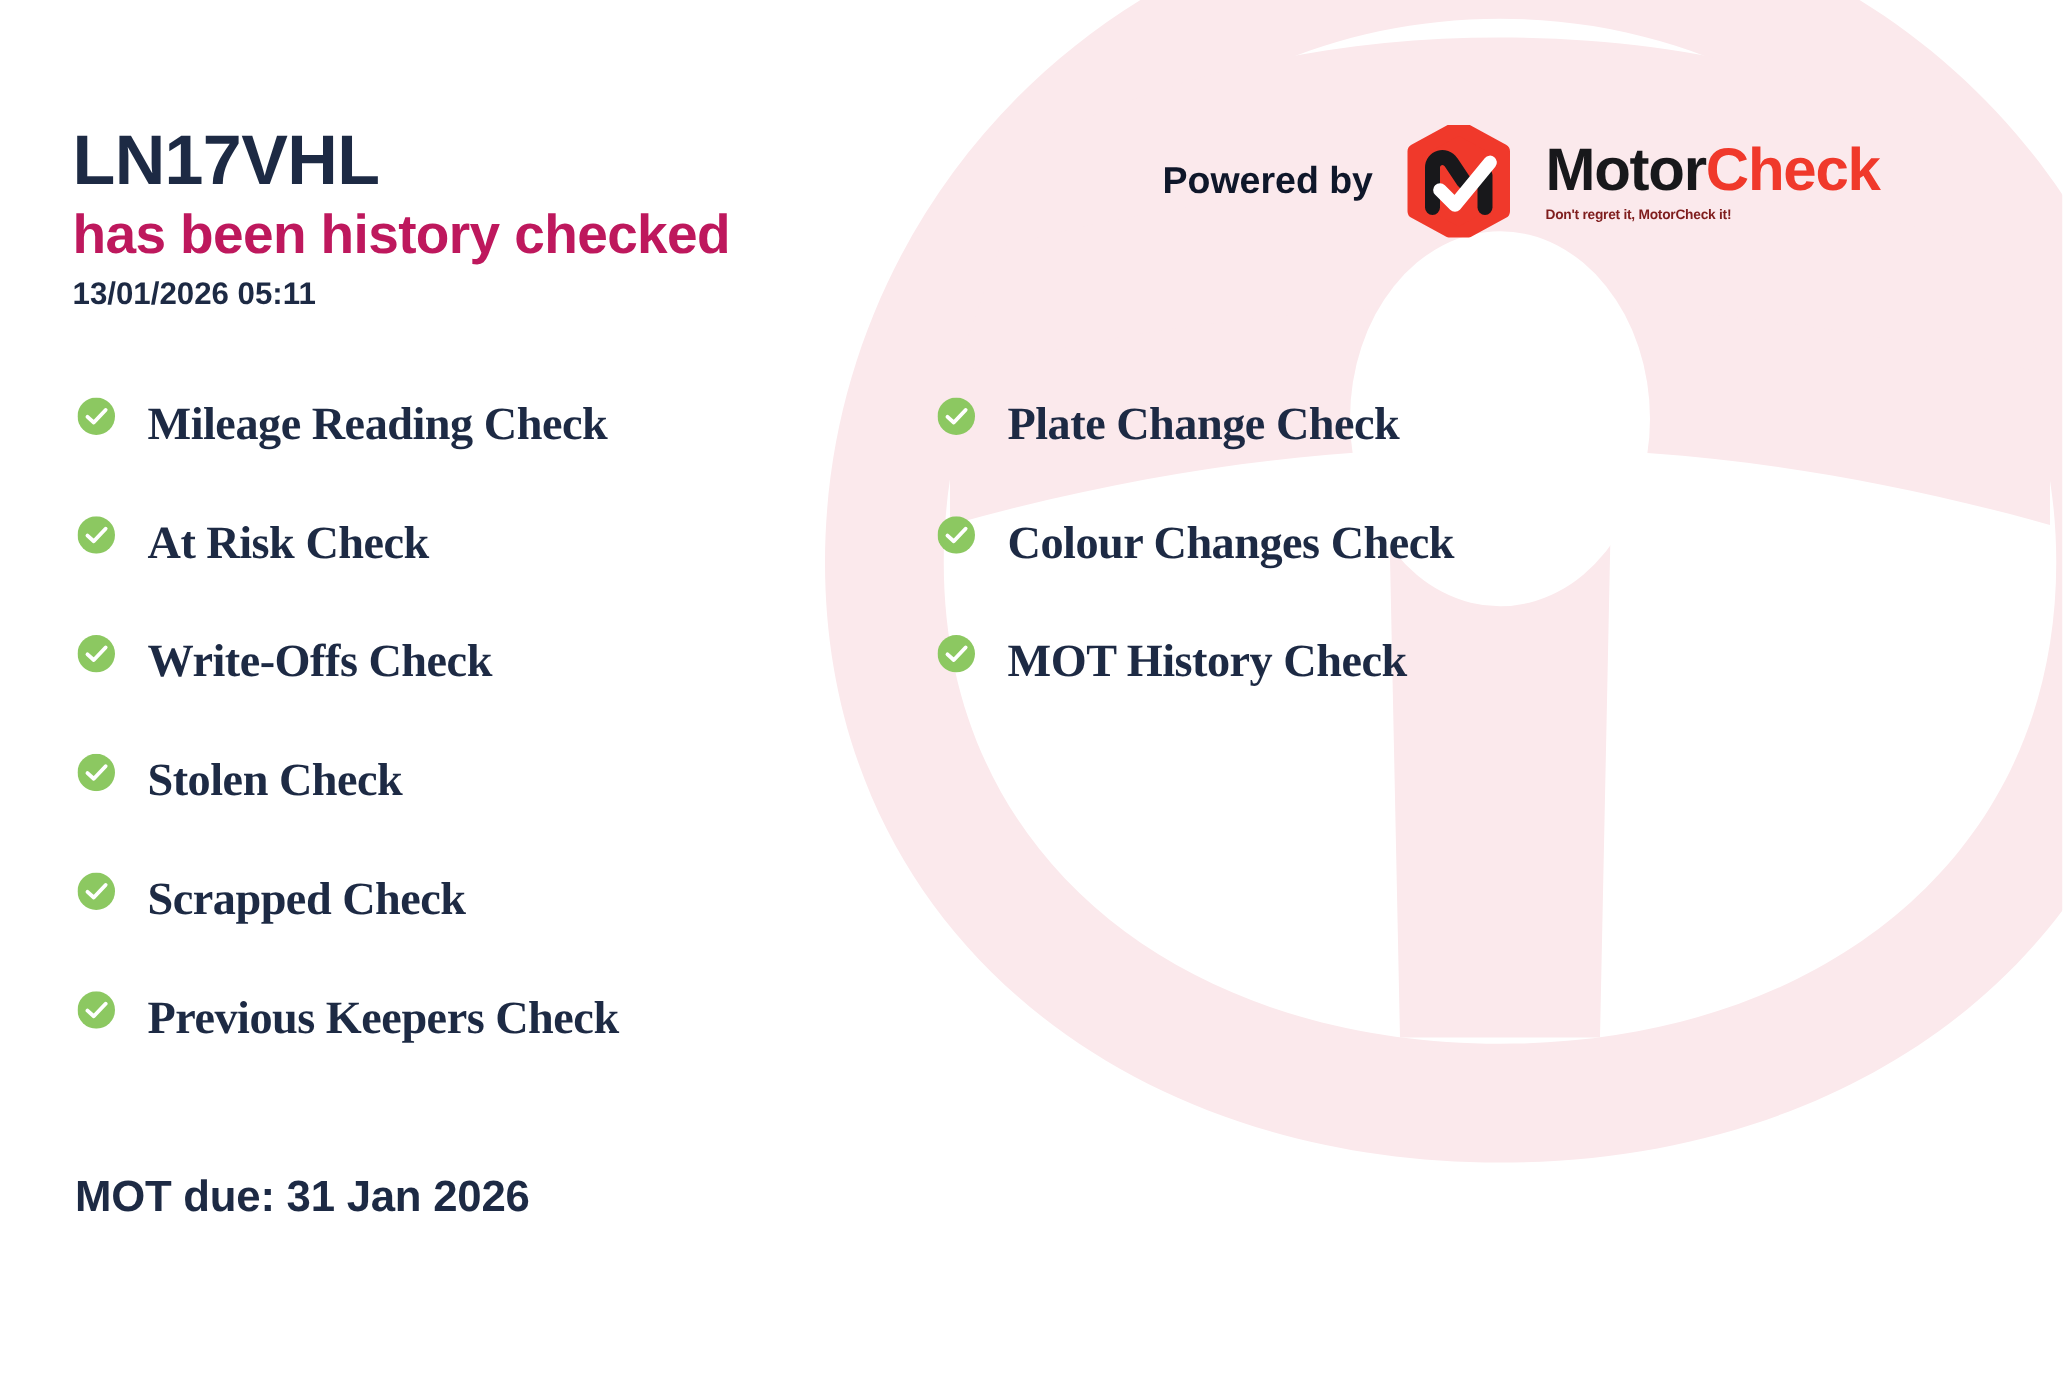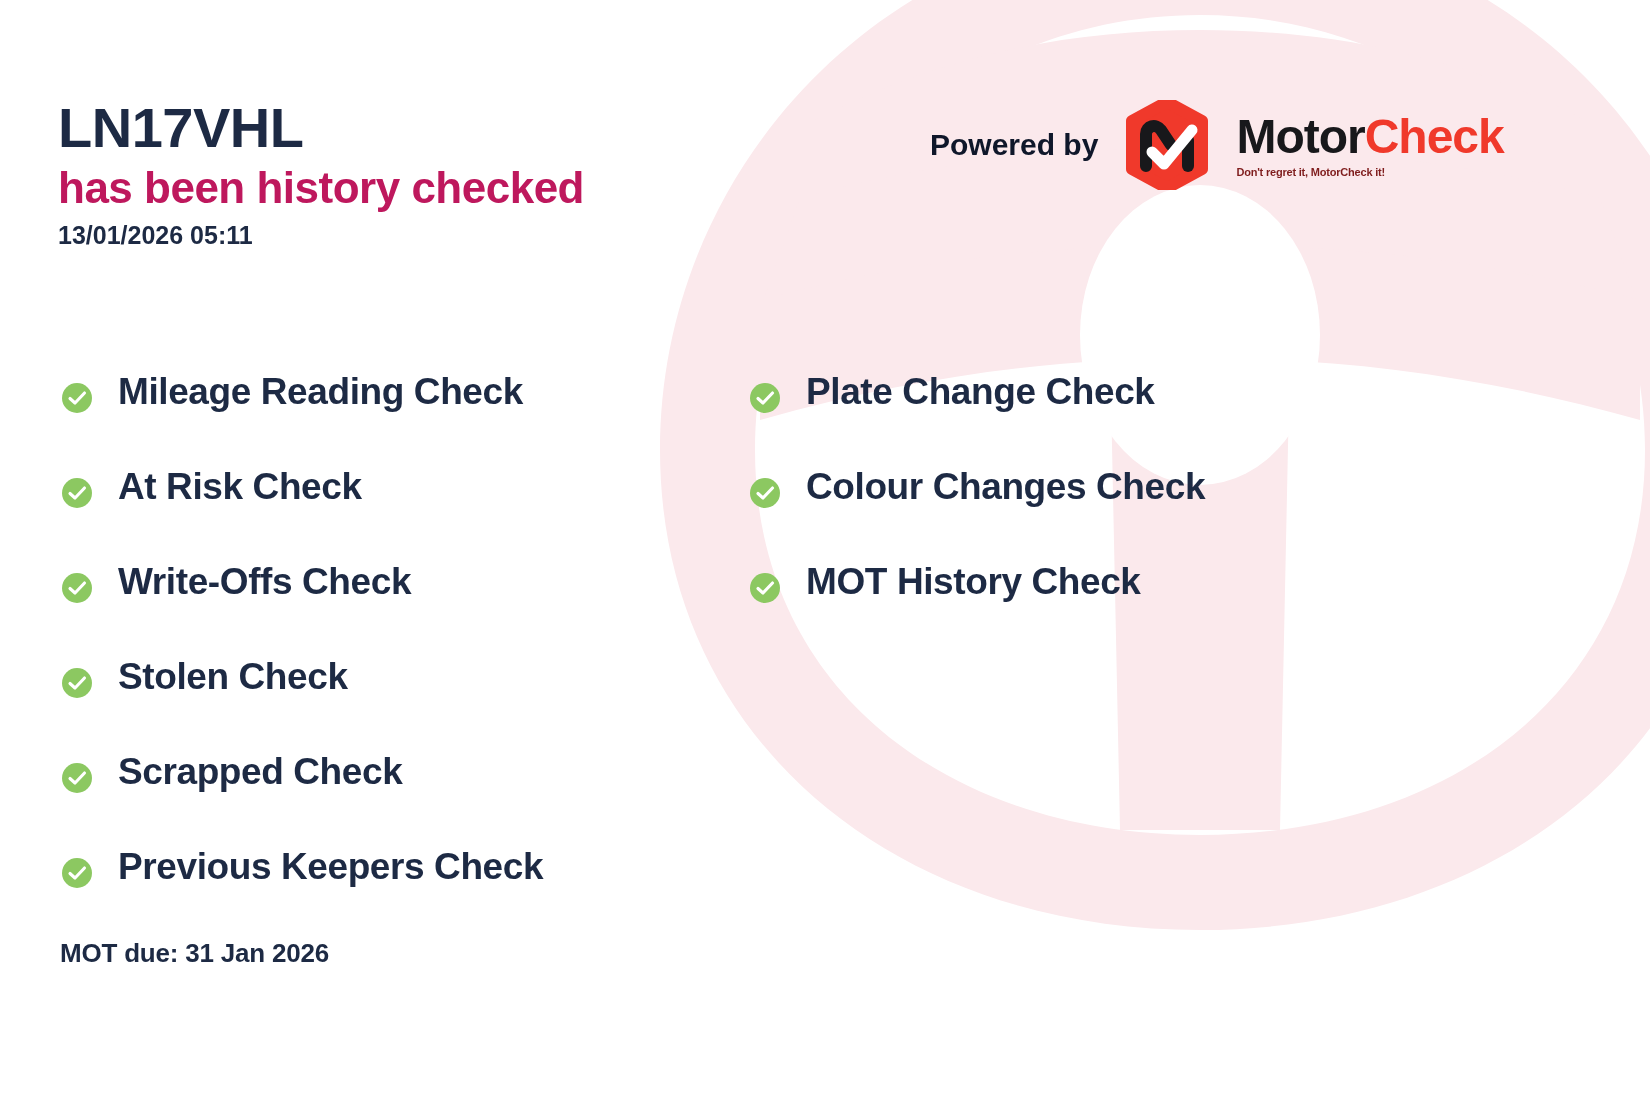--- a/index.html
+++ b/index.html
@@ -126,23 +126,24 @@
     display: flex;
     z-index: 2;
   }
 
   .col { display: flex; flex-direction: column; }
   .col-left  { width: 750px; padding-left: 62px; }
   .col-right { width: 850px; padding-left: 750px; margin-left: -750px; }
 
   .check-item {
     display: flex;
-    align-items: flex-end;
+    align-items: flex-start;
     gap: 26px;
     height: 95px;
+    font-family: Liberation Serif, serif;
   }
 
   .check-icon {
     width: 30px;
     height: 30px;
     flex: 0 0 auto;
   }
   .check-icon svg { width: 100%; height: 100%; display: block; }
 
   .check-label {
@@ -151,21 +152,21 @@
     color: #1d2a44;
     letter-spacing: -0.4px;
     white-space: nowrap;
   }
 
   
   .mot-due {
     position: absolute;
     left: 60px;
     top: 938px;
-    font-size: 26px;
+    font-size: 35px;
     font-weight: 700;
     color: #1d2a44;
     z-index: 2;
     letter-spacing: -0.2px;
   }
 </style>
 </head>
 <body>
 
 <div class="card">

